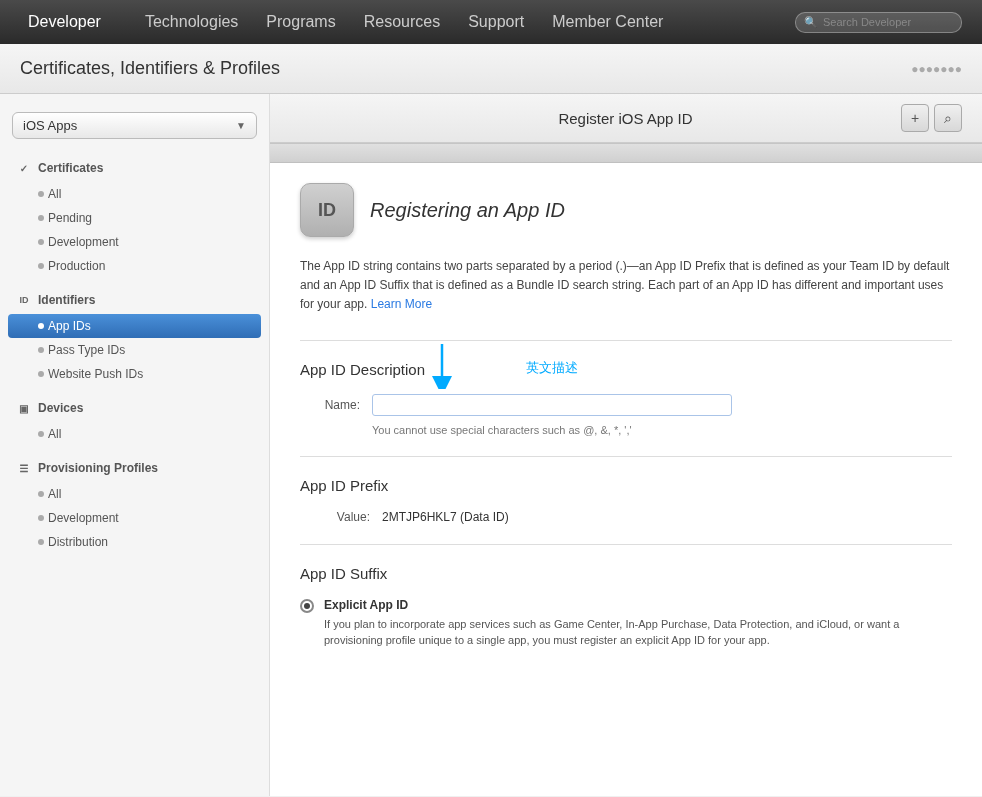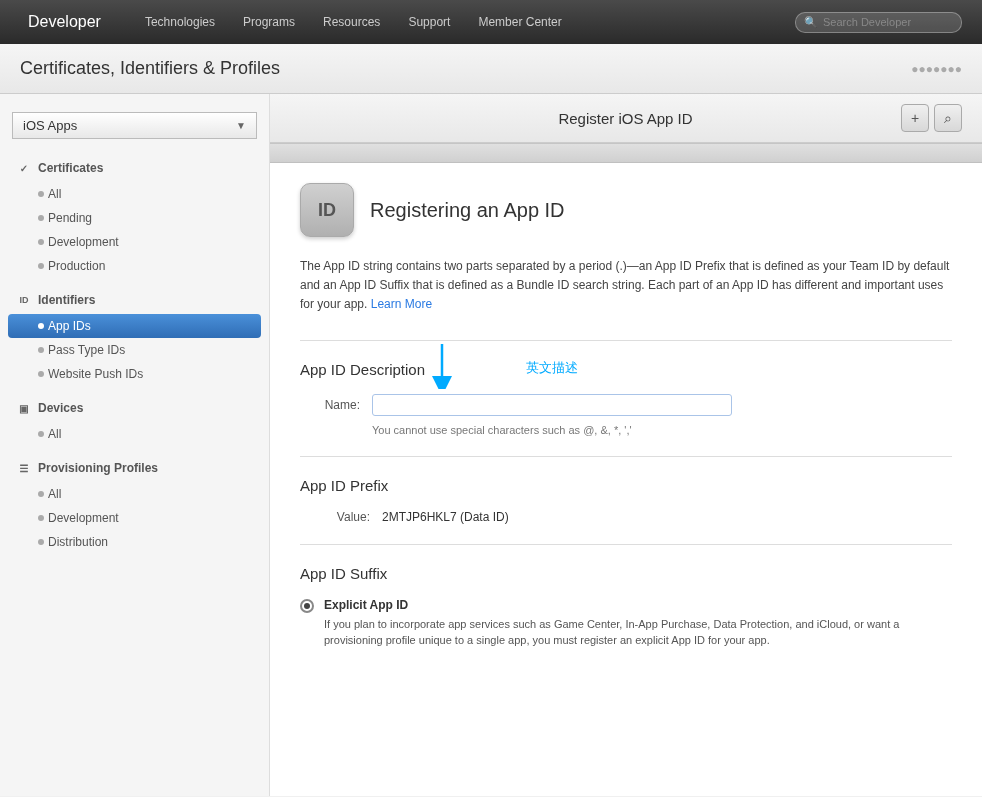--- a/index.html
+++ b/index.html
@@ -29,21 +29,21 @@
     }
     .top-nav-links {
       display: flex;
       align-items: center;
       gap: 0;
       flex: 1;
     }
     .top-nav-link {
       color: #ccc;
       text-decoration: none;
-      font-size: 12px;
+      font-size: 16px;
       padding: 0 14px;
       height: 32px;
       display: flex;
       align-items: center;
       cursor: pointer;
     }
     .search-box {
       display: flex;
       align-items: center;
       background: rgba(255,255,255,0.15);
@@ -95,21 +95,21 @@
       border-right: 1px solid #ddd;
       padding: 10px 0;
       flex-shrink: 0;
     }
     .sidebar-dropdown {
       margin: 8px 12px 15px 12px;
       display: flex;
       align-items: center;
       background: linear-gradient(to bottom, #ffffff, #e8e8e8);
       border: 1px solid #bbb;
-      border-radius: 0;
+      border-radius: 6px;
       padding: 5px 10px;
       cursor: pointer;
       justify-content: space-between;
     }
     .sidebar-dropdown-text { font-size: 13px; color: #333; }
     .dropdown-arrow { color: #666; font-size: 10px; }
 
     .sidebar-section { margin-bottom: 8px; }
     .sidebar-section-header {
       display: flex;
@@ -226,20 +226,21 @@
       font-size: 18px;
       font-weight: bold;
       color: #555;
       border: 1px solid #aaa;
       box-shadow: 0 2px 4px rgba(0,0,0,0.2);
     }
     .registering-title {
       font-size: 20px;
       font-weight: 500;
       color: #333;
+      font-style: italic;
     }
 
     .description-text {
       font-size: 12px;
       color: #444;
       line-height: 1.6;
       margin-bottom: 25px;
     }
     .learn-more-link {
       color: #2a7ae2;

